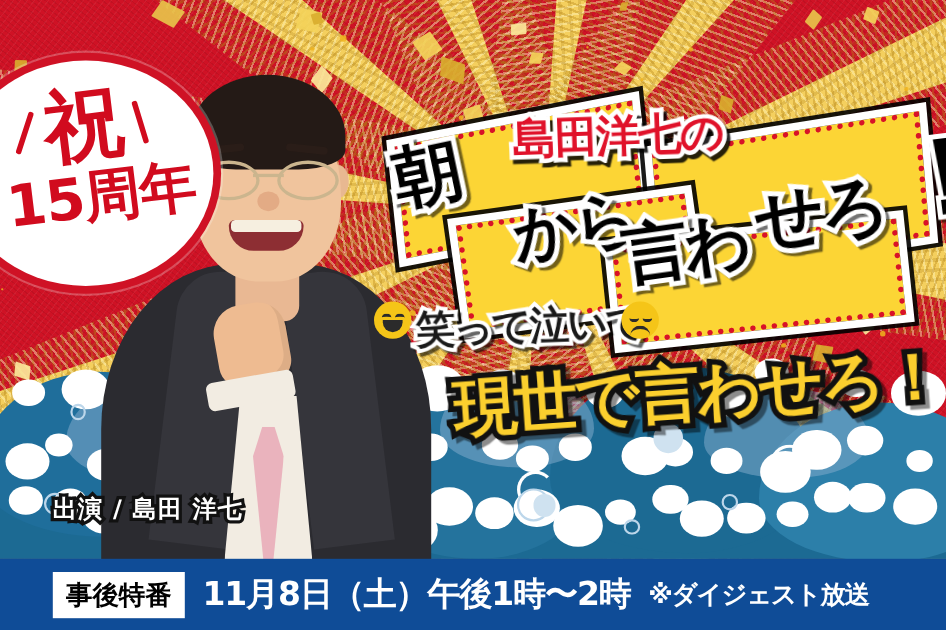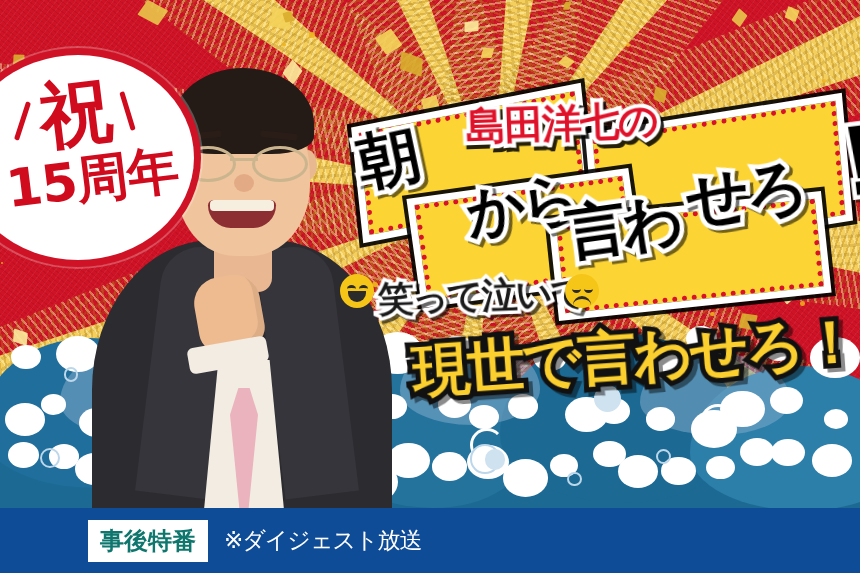--- a/index.html
+++ b/index.html
@@ -169,24 +169,24 @@
   
   .cast{
     position:absolute;left:48px;top:448px;font-size:22px;font-weight:bold;color:#ffffff;
     white-space:nowrap;letter-spacing:1px;
     -webkit-text-stroke:6px #111;paint-order:stroke fill;
   }
 
   
   .bottombar{position:absolute;left:0;right:0;bottom:0;height:65px;background:#0f4c97;
              display:flex;align-items:center;gap:16px;padding-left:48px;}
-  .tagbox{background:#fff;color:#0f766e;font-size:24px;font-weight:bold;padding:5px 12px;
-          letter-spacing:0;white-space:nowrap;margin-left:40px;}
+  .tagbox{background:#fff;color:#000000;font-size:24px;font-weight:bold;padding:5px 12px;
+          letter-spacing:0;white-space:nowrap;}
   .datetxt{color:#fff;font-size:30px;font-weight:bold;white-space:nowrap;letter-spacing:-1px;}
-  .notetxt{color:#fff;font-size:23px;font-weight:normal;white-space:nowrap;letter-spacing:-1px;}
+  .notetxt{color:#fff;font-size:23px;font-weight:bold;white-space:nowrap;letter-spacing:-1px;}
 </style>
 </head>
 <body>
 
 <div id="poster">
 
   <div class="bg-red"></div>
   <div class="rays" id="rays">
       <div class="ray" style="transform: rotate(8deg) translateY(0px);"></div>
       <div class="ray" style="transform: rotate(38deg) translateY(0px);"></div>
@@ -434,19 +434,21 @@
   </div>
   <div class="sub1">笑って泣いて</div>
   <div class="emoji sad" style="left:565px;top:274px">
     <div class="eye" style="left:7px;top:11px"></div>
     <div class="eye" style="left:19px;top:11px"></div>
     <div class="mouth"></div>
   </div>
 
   <div class="sub2">現世で言わせろ！</div>
 
+  <div class="cast">出演 / 島田 洋七</div>
 
   <div class="bottombar">
     <div class="tagbox">事後特番</div>
+    <div class="datetxt">11月8日（土）午後1時〜2時</div>
     <div class="notetxt">※ダイジェスト放送</div>
   </div>
 
 </div>
 
 </body></html>

